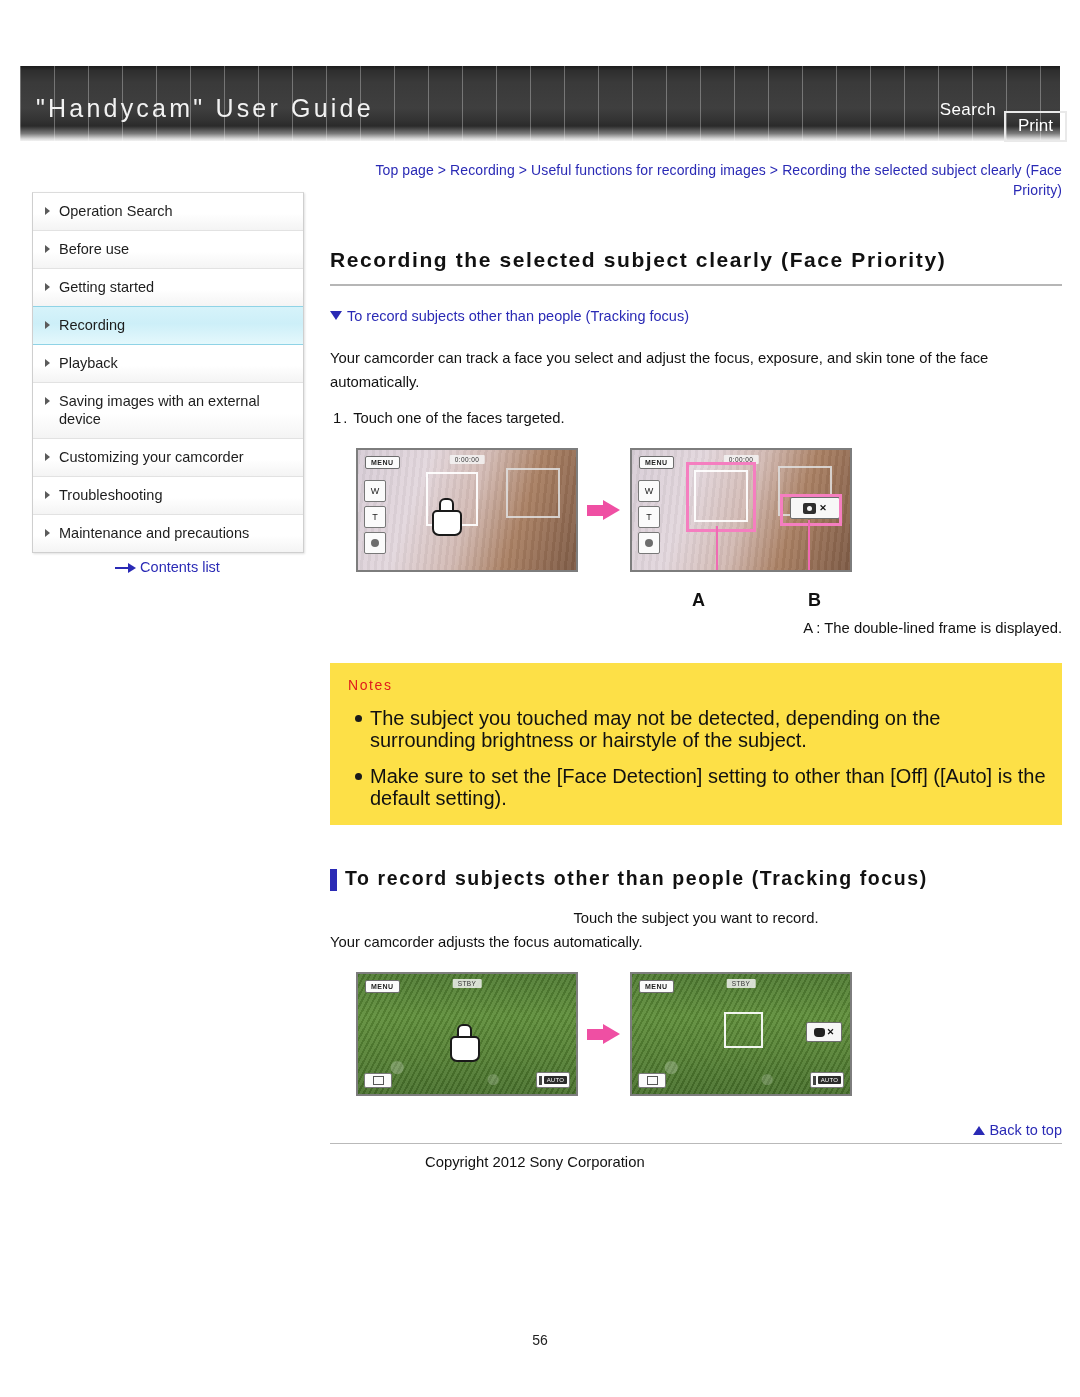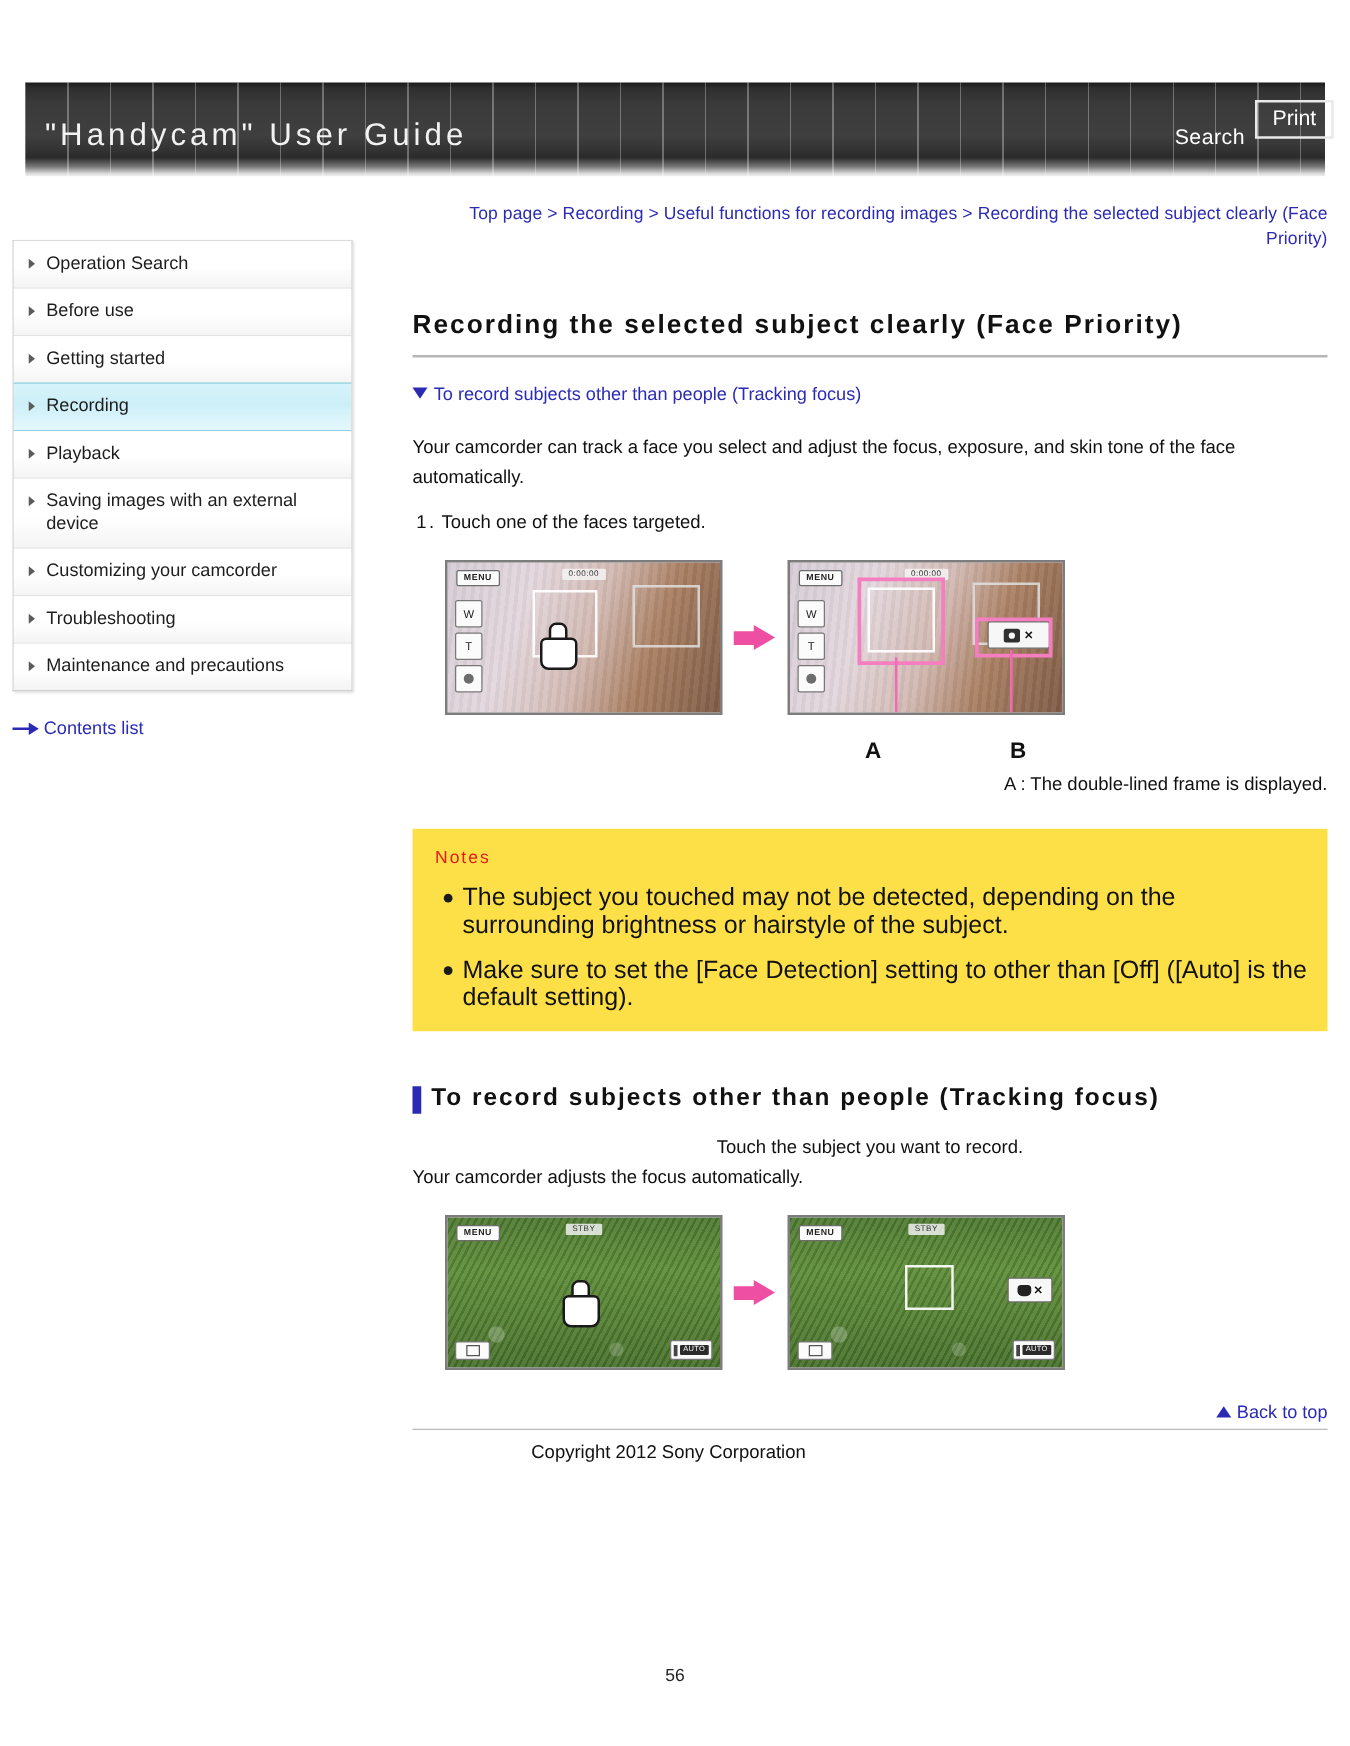--- a/index.html
+++ b/index.html
@@ -45,33 +45,33 @@
     position: absolute;
     right: 84px;
     top: 100px;
     font-size: 17px;
     color: #ffffff;
     letter-spacing: 0.4px;
   }
   .header-print {
     position: absolute;
     right: 13px;
-    top: 80px;
+    top: 111px;
     font-size: 17px;
     color: #ffffff;
     border: 2px solid #e9e9e9;
     padding: 3px 12px 4px 12px;
     line-height: 20px;
     background: rgba(255,255,255,0.02);
   }
 
   
   .sidebar {
     position: absolute;
-    left: 10px;
+    left: 32px;
     top: 192px;
     width: 272px;
   }
   .nav-box {
     border: 1px solid #cfcfcf;
     border-top: 1px solid #dcdcdc;
     background: #ffffff;
     box-shadow: 1px 1px 2px rgba(0,0,0,0.12);
   }
   .nav-item {
@@ -93,22 +93,22 @@
     border-top: 4px solid transparent;
     border-bottom: 4px solid transparent;
   }
   .nav-item.active {
     background: linear-gradient(to bottom, #d6f3fa 0%, #cdeff8 45%, #e4f8fc 100%);
     border-top: 1px solid #8fd3e6;
     border-bottom: 1px solid #8fd3e6;
     margin-top: -1px;
   }
   .contents-link {
-    margin-top: 22px;
-    text-align: left;
+    margin-top: 6px;
+    text-align: center;
     font-size: 14.5px;
     color: #2a2ab5;
     padding-right: 1px;
   }
   .contents-link .arr {
     display: inline-block;
     position: relative;
     width: 22px;
     height: 10px;
     vertical-align: middle;

